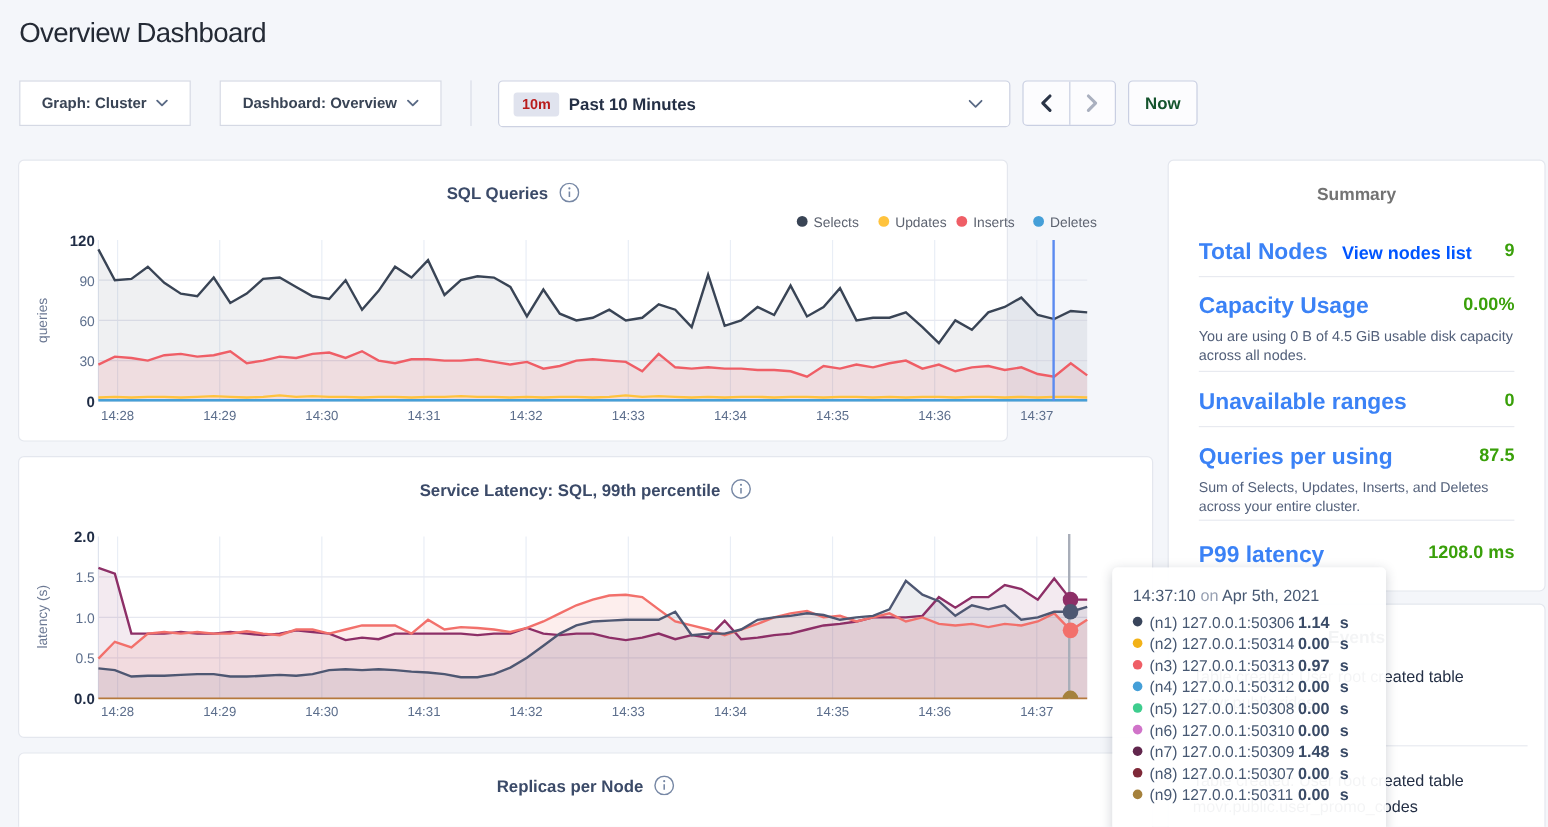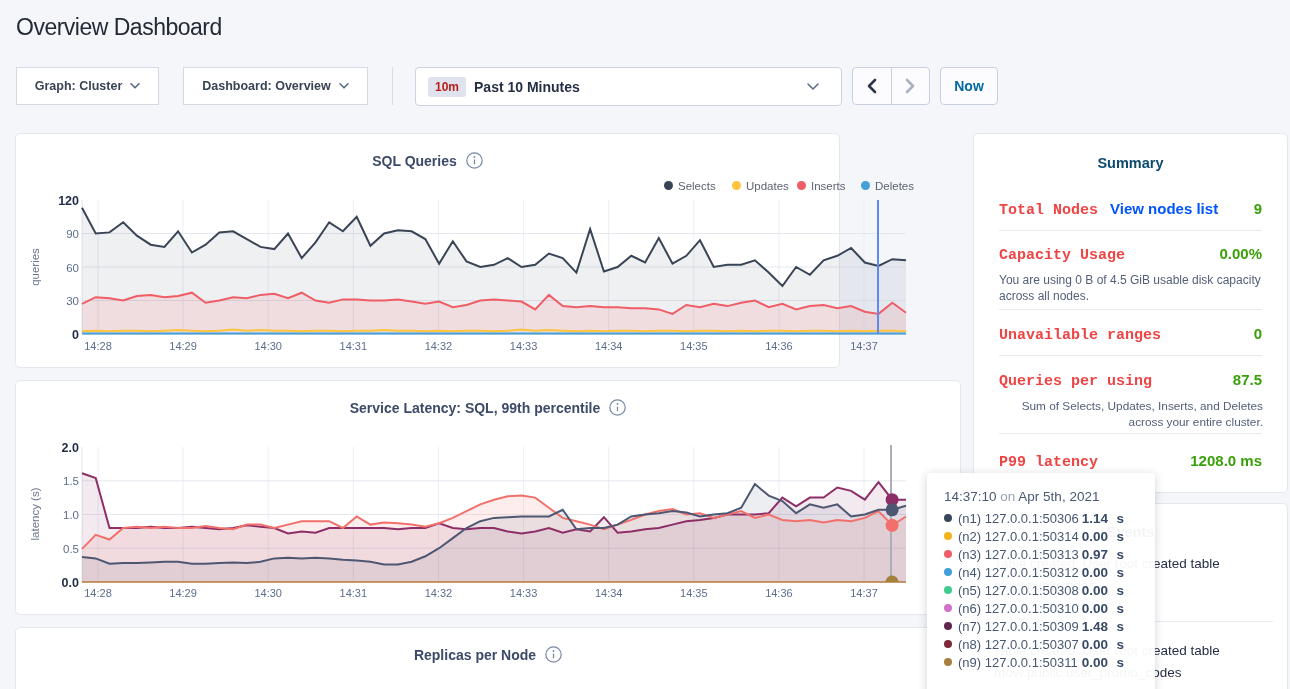--- a/index.html
+++ b/index.html
@@ -11,29 +11,29 @@
 .timebox { position:absolute; left:415px; top:67px; width:427px; height:39px; background:#fff;
   border:1px solid #cdd2e2; border-radius:4px; display:flex; align-items:center; }
 .badge { background:#e0e3ee; color:#b91c1c; font-size:12px; font-weight:bold; border-radius:3px;
   padding:3px 7px; margin-left:12px; }
 .timetext { font-size:14px; font-weight:bold; color:#242f45; margin-left:8px; }
 .arrowbox { position:absolute; left:852px; top:67px; width:78px; height:38px; background:#fcfcfe;
   border:1px solid #c9cfe2; border-radius:4px; display:flex; }
 .arrowbox .half { flex:1; display:flex; align-items:center; justify-content:center; }
 .arrowbox .half:first-child { border-right:1px solid #c9cfe2; }
 .nowbtn { position:absolute; left:940px; top:67px; width:58px; height:38px; background:#fcfcfe;
-  border:1px solid #c9cfe2; border-radius:4px; color:#0369a1; font-size:14px; font-weight:bold;
+  border:1px solid #c9cfe2; border-radius:4px; color:#14532d; font-size:14px; font-weight:bold;
   display:flex; align-items:center; justify-content:center; }
 .card { position:absolute; background:#fff; border:1px solid #e4e7ee; border-radius:5px; }
 .ctitle { position:absolute; width:100%; text-align:center; font-size:14px; font-weight:bold; color:#3b4a68; }
 .info { vertical-align:-3px; margin-left:9px; }
 .litem { position:absolute; top:0; font-size:11.5px; color:#5d6370; }
 .ldot { display:inline-block; width:9px; height:9px; border-radius:50%; margin-right:5px; }
 .srow { position:absolute; left:25px; right:25px; }
-.slabel { font-size:15px; font-weight:bold; color:#ef4444;font-family:Liberation Mono, monospace; }
+.slabel { font-size:19px; font-weight:bold; color:#3b82f6; }
 .sval { position:absolute; right:0; top:0; font-size:15px; font-weight:bold; color:#3aa00a; }
 .slink { color:#0055ff; font-size:15px; font-weight:bold; margin-left:12px; }
 .sdesc { font-size:12px; color:#53607a; line-height:15.5px; margin-top:6px; }
 .sdivider { position:absolute; left:25px; right:25px; height:1px; background:#e8eaf0; }
 .tooltip { position:absolute; left:927px; top:473px; width:228px; height:230px;
   background:rgba(255,255,255,0.95); border-radius:4px; box-shadow:0 2px 10px rgba(40,50,70,0.22); z-index:10; }
 .thead { position:absolute; left:17px; top:16px; font-size:13.5px; color:#475872; }
 .thead .on { color:#98a1b3; }
 .trow { position:absolute; left:17px; right:13px; height:18px; font-size:13px; line-height:17px; color:#475872; }
 .dot { display:inline-block; width:8px; height:8px; border-radius:50%; margin-right:6px; vertical-align:1px; }
@@ -181,32 +181,32 @@
 
 <div class="card" style="left:15px; top:627px; width:946px; height:200px;">
   <div class="ctitle" style="top:18px;">Replicas per Node<svg class="info" width="17" height="17" viewBox="0 0 17 17">
         <circle cx="8.5" cy="8.5" r="7.7" fill="none" stroke="#7788a5" stroke-width="1.2"></circle>
         <line x1="8.5" y1="7.6" x2="8.5" y2="12.2" stroke="#7788a5" stroke-width="1.3"></line>
         <circle cx="8.5" cy="5" r="0.9" fill="#7788a5"></circle>
       </svg></div>
 </div>
 
 <div class="card" style="left:973px; top:133px; width:315px; height:360px;">
-  <div class="ctitle" style="top:21px; font-size:14.5px; color:#0c4a6e;">Summary</div>
+  <div class="ctitle" style="top:21px; font-size:14.5px; color:#737373;">Summary</div>
   <div class="srow" style="top:66px;"><span class="slabel">Total Nodes</span><span class="slink">View nodes list</span><span class="sval">9</span></div>
   <div class="sdivider" style="top:96px;"></div>
   <div class="srow" style="top:111px;"><span class="slabel">Capacity Usage</span><span class="sval">0.00%</span></div>
   <div class="srow" style="top:133px;">
       <div class="sdesc">You are using 0 B of 4.5 GiB usable disk capacity across all nodes.</div>
     </div>
   <div class="sdivider" style="top:175px;"></div>
   <div class="srow" style="top:191px;"><span class="slabel">Unavailable ranges</span><span class="sval">0</span></div>
   <div class="sdivider" style="top:221px;"></div>
   <div class="srow" style="top:237px;"><span class="slabel">Queries per using</span><span class="sval">87.5</span></div>
-  <div class="srow" style="top:259px;right:24px;text-align:right;">
+  <div class="srow" style="top:259px;right:24px;">
       <div class="sdesc" style="font-size:11.8px">Sum of Selects, Updates, Inserts, and Deletes across your entire cluster.</div>
     </div>
   <div class="sdivider" style="top:299px;"></div>
   <div class="srow" style="top:318px;"><span class="slabel">P99 latency</span><span class="sval">1208.0 ms</span></div>
 </div>
 
 <div class="card" style="left:973px; top:503px; width:315px; height:200px;">
   <div class="ctitle" style="top:20px; font-size:14.5px; color:#242f45;">Events</div>
   <div class="erow" style="top:49px;">Table created: User root created table movr.public.rides</div>
   <div class="sdivider" style="top:117px; left:18px; right:14px;"></div>

